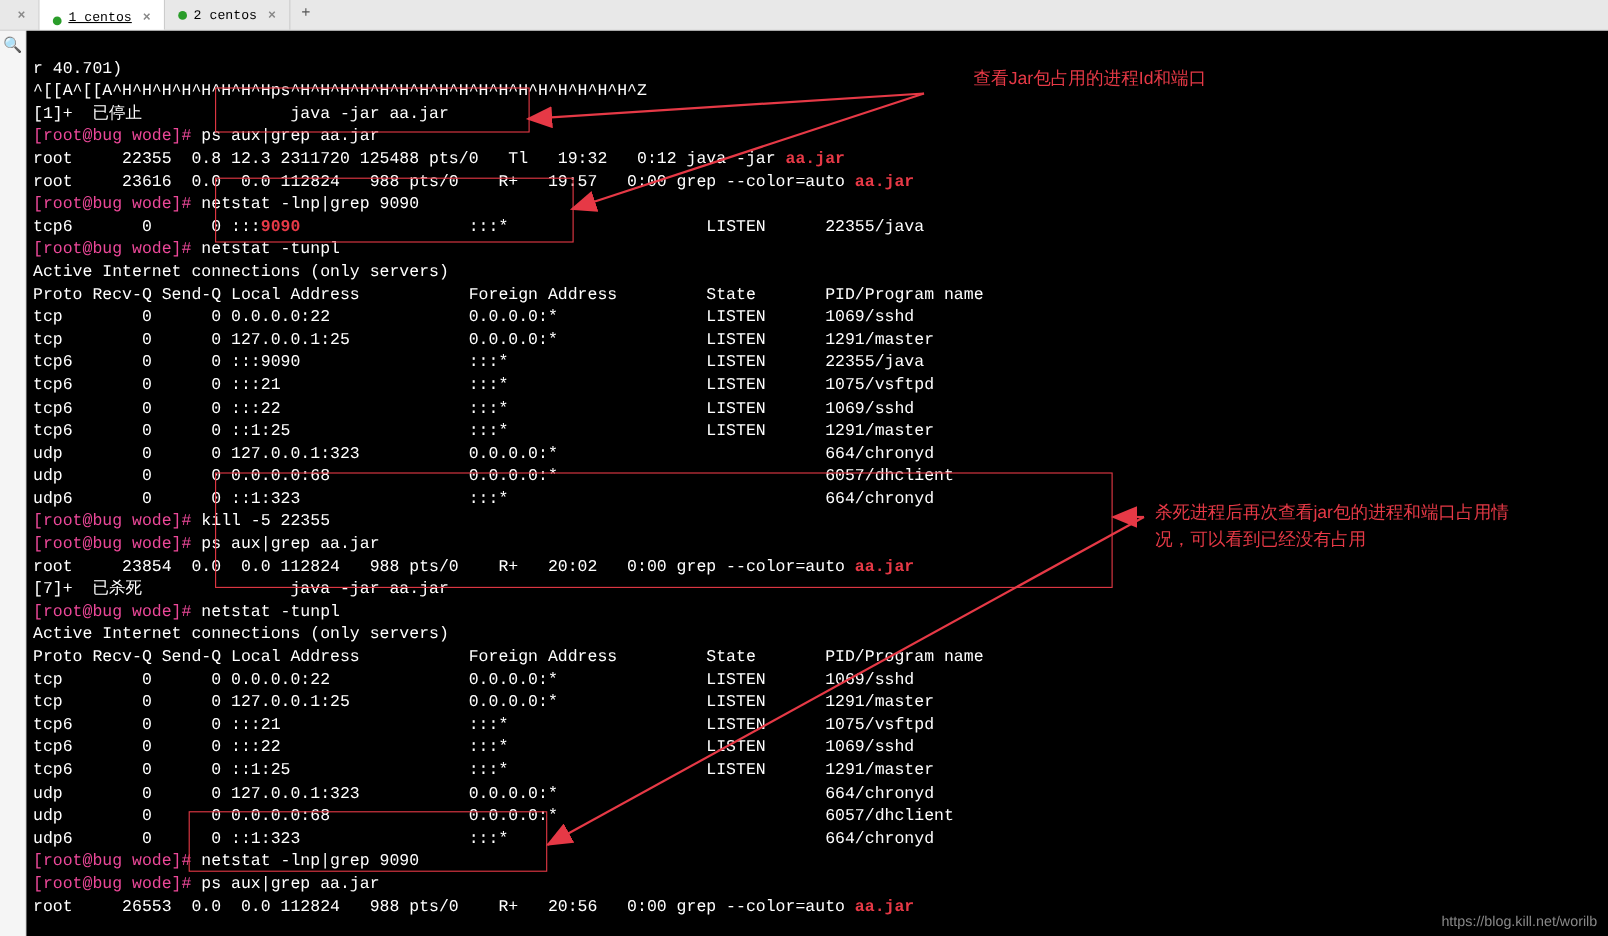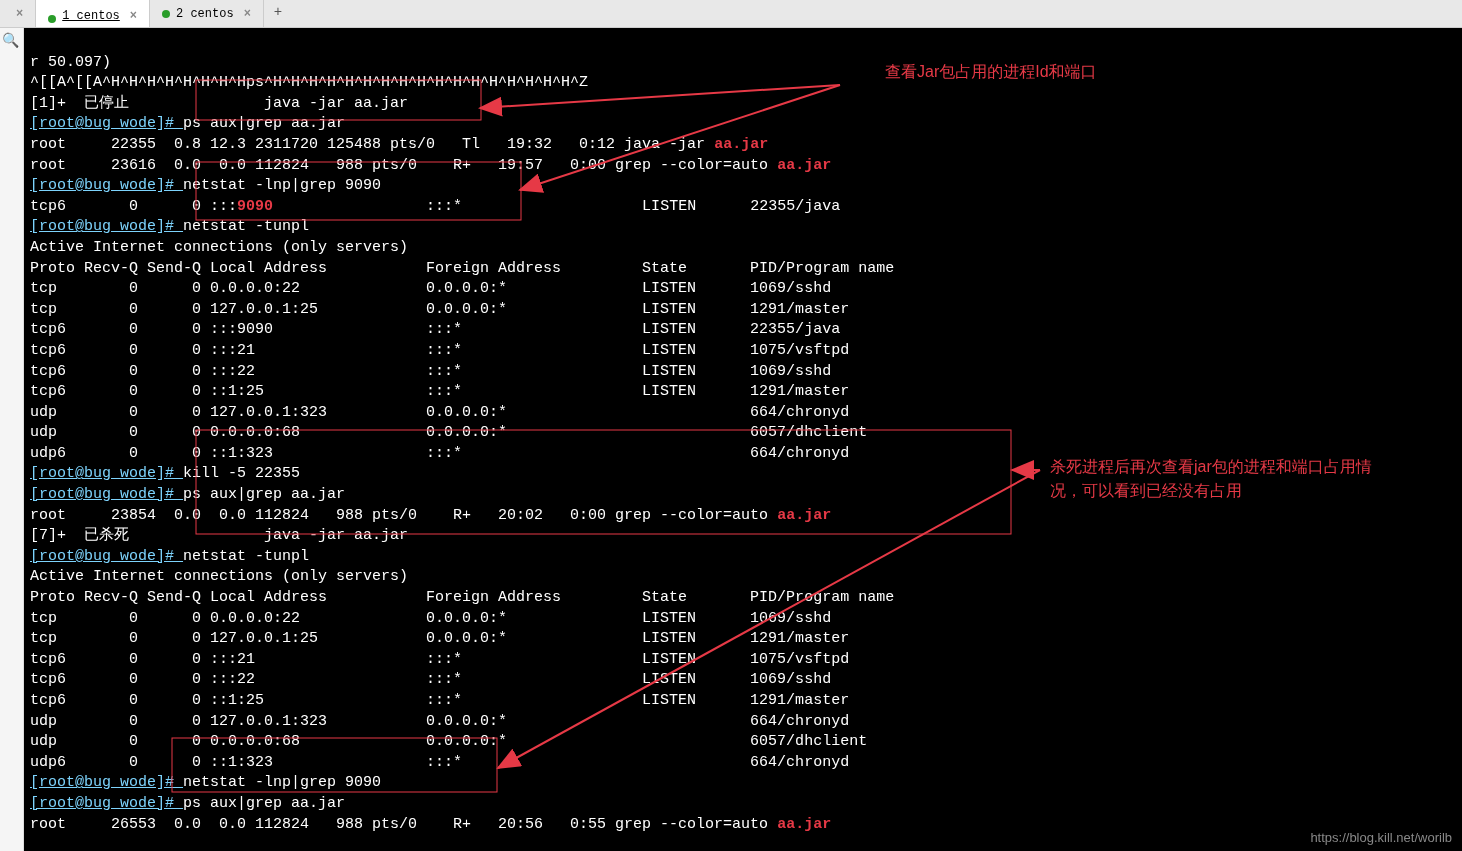--- a/index.html
+++ b/index.html
@@ -53,21 +53,21 @@
   right: 0;
   bottom: 0;
   background: #000;
   color: #fff;
   padding: 4px 6px;
   line-height: 20.6px;
   font-size: 15px;
   white-space: pre;
   overflow: hidden;
 }
-.prompt { color: #7dd3fc; text-decoration: underline; }
+.prompt { color: #ec4899; }
 .hl-red { color: #e63946; font-weight: bold; text-align: right; }
 .annotation {
   position: absolute;
   color: #e63946;
   font-size: 16px;
   font-family: "Microsoft YaHei", sans-serif;
   line-height: 24px;
 }
 svg.overlay {
   position: absolute;
@@ -102,21 +102,21 @@
     <span class="tab-x">×</span>
   </div>
   <div class="tab-new">+</div>
 </div>
 
 <div class="side-gutter">
   <span>🔍</span>
 </div>
 
 <div class="terminal">
-<span>r 50.097)</span>
+<span>r 40.701)</span>
 <span>^[[A^[[A^H^H^H^H^H^H^H^Hps^H^H^H^H^H^H^H^H^H^H^H^H^H^H^H^H^H^Z</span>
 <span>[1]+  已停止               java -jar aa.jar</span>
 <span class="prompt">[root@bug wode]# </span><span>ps aux|grep aa.jar</span>
 <span>root     22355  0.8 12.3 2311720 125488 pts/0   Tl   19:32   0:12 java -jar </span><span class="hl-red">aa.jar</span>
 <span>root     23616  0.0  0.0 112824   988 pts/0    R+   19:57   0:00 grep --color=auto </span><span class="hl-red">aa.jar</span>
 <span class="prompt">[root@bug wode]# </span><span>netstat -lnp|grep 9090</span>
 <span>tcp6       0      0 :::</span><span class="hl-red">9090</span><span>                 :::*                    LISTEN      22355/java</span>
 <span class="prompt">[root@bug wode]# </span><span>netstat -tunpl</span>
 <span>Active Internet connections (only servers)</span>
 <span>Proto Recv-Q Send-Q Local Address           Foreign Address         State       PID/Program name</span>
@@ -139,21 +139,21 @@
 <span>tcp        0      0 0.0.0.0:22              0.0.0.0:*               LISTEN      1069/sshd</span>
 <span>tcp        0      0 127.0.0.1:25            0.0.0.0:*               LISTEN      1291/master</span>
 <span>tcp6       0      0 :::21                   :::*                    LISTEN      1075/vsftpd</span>
 <span>tcp6       0      0 :::22                   :::*                    LISTEN      1069/sshd</span>
 <span>tcp6       0      0 ::1:25                  :::*                    LISTEN      1291/master</span>
 <span>udp        0      0 127.0.0.1:323           0.0.0.0:*                           664/chronyd</span>
 <span>udp        0      0 0.0.0.0:68              0.0.0.0:*                           6057/dhclient</span>
 <span>udp6       0      0 ::1:323                 :::*                                664/chronyd</span>
 <span class="prompt">[root@bug wode]# </span><span>netstat -lnp|grep 9090</span>
 <span class="prompt">[root@bug wode]# </span><span>ps aux|grep aa.jar</span>
-<span>root     26553  0.0  0.0 112824   988 pts/0    R+   20:56   0:55 grep --color=auto </span><span class="hl-red">aa.jar</span>
+<span>root     26553  0.0  0.0 112824   988 pts/0    R+   20:56   0:00 grep --color=auto </span><span class="hl-red">aa.jar</span>
 </div>
 
 <svg class="overlay" width="1462" height="851">
   <defs>
     <marker id="arrowhead" markerWidth="12" markerHeight="10" refX="11" refY="5" orient="auto">
       <polygon points="0 0, 12 5, 0 10" fill="#e63946"></polygon>
     </marker>
   </defs>
 
   <rect x="196" y="80" width="285" height="40" fill="none" stroke="#e63946" stroke-width="1"></rect>

